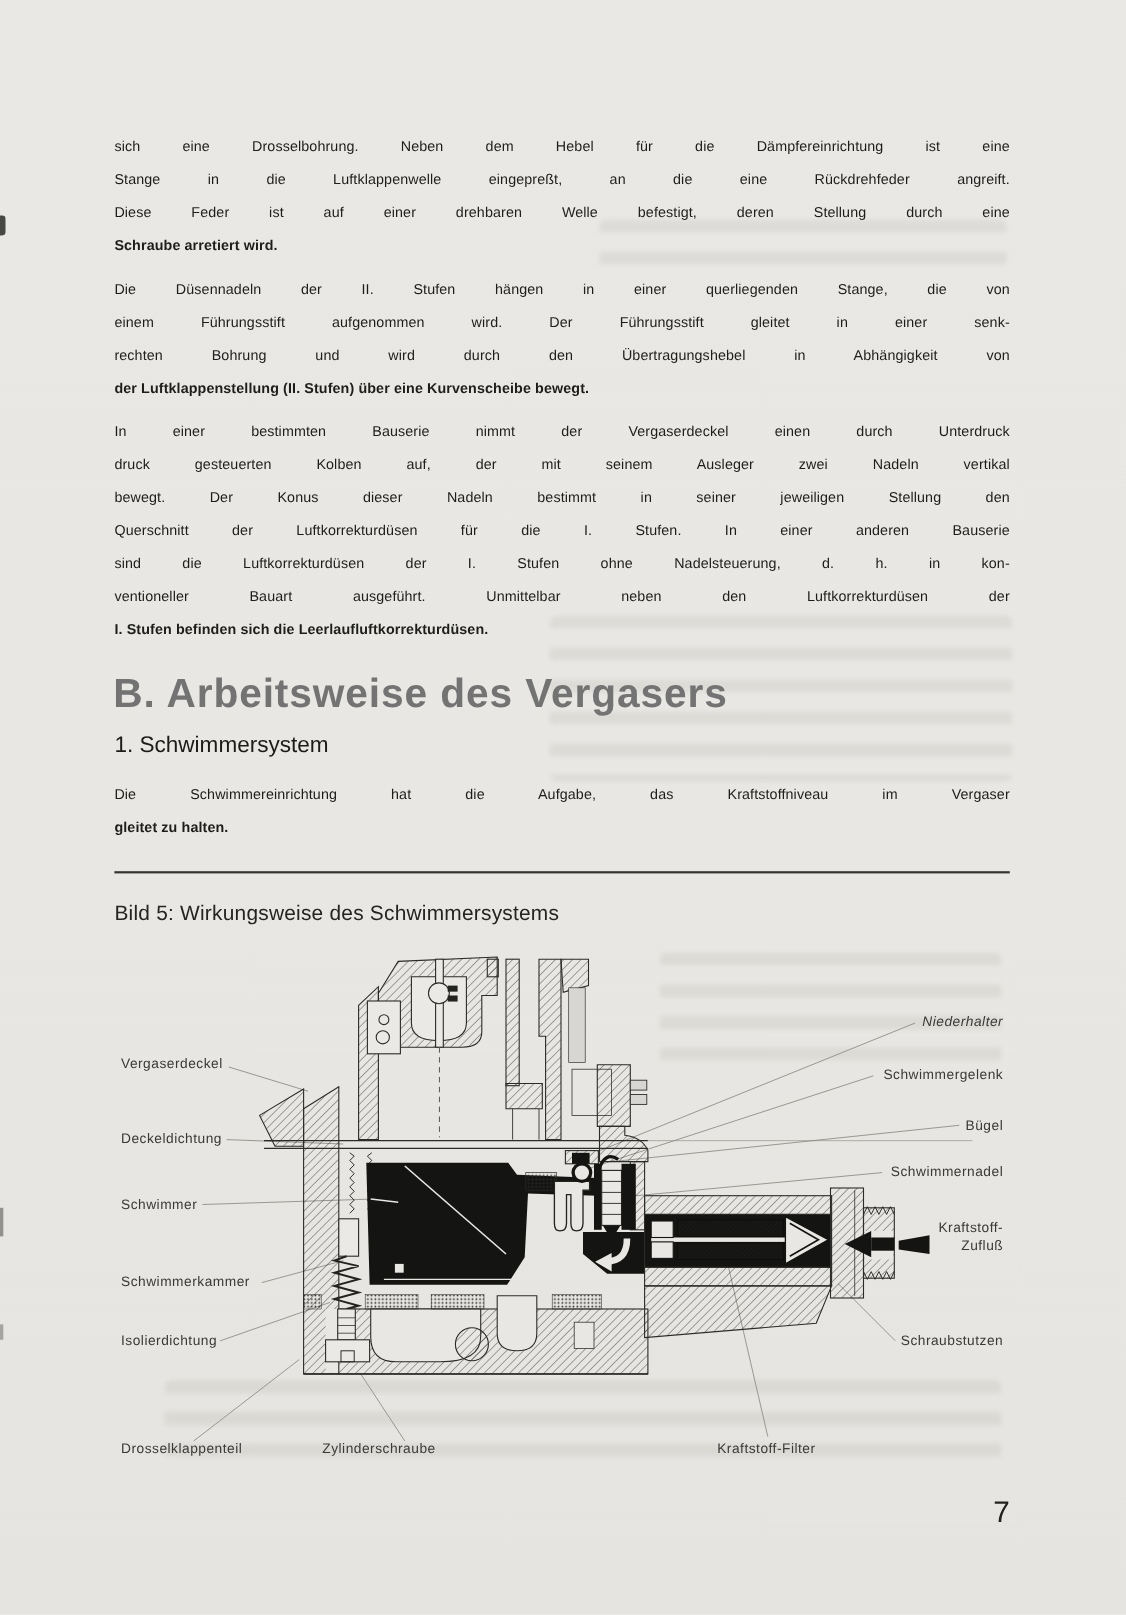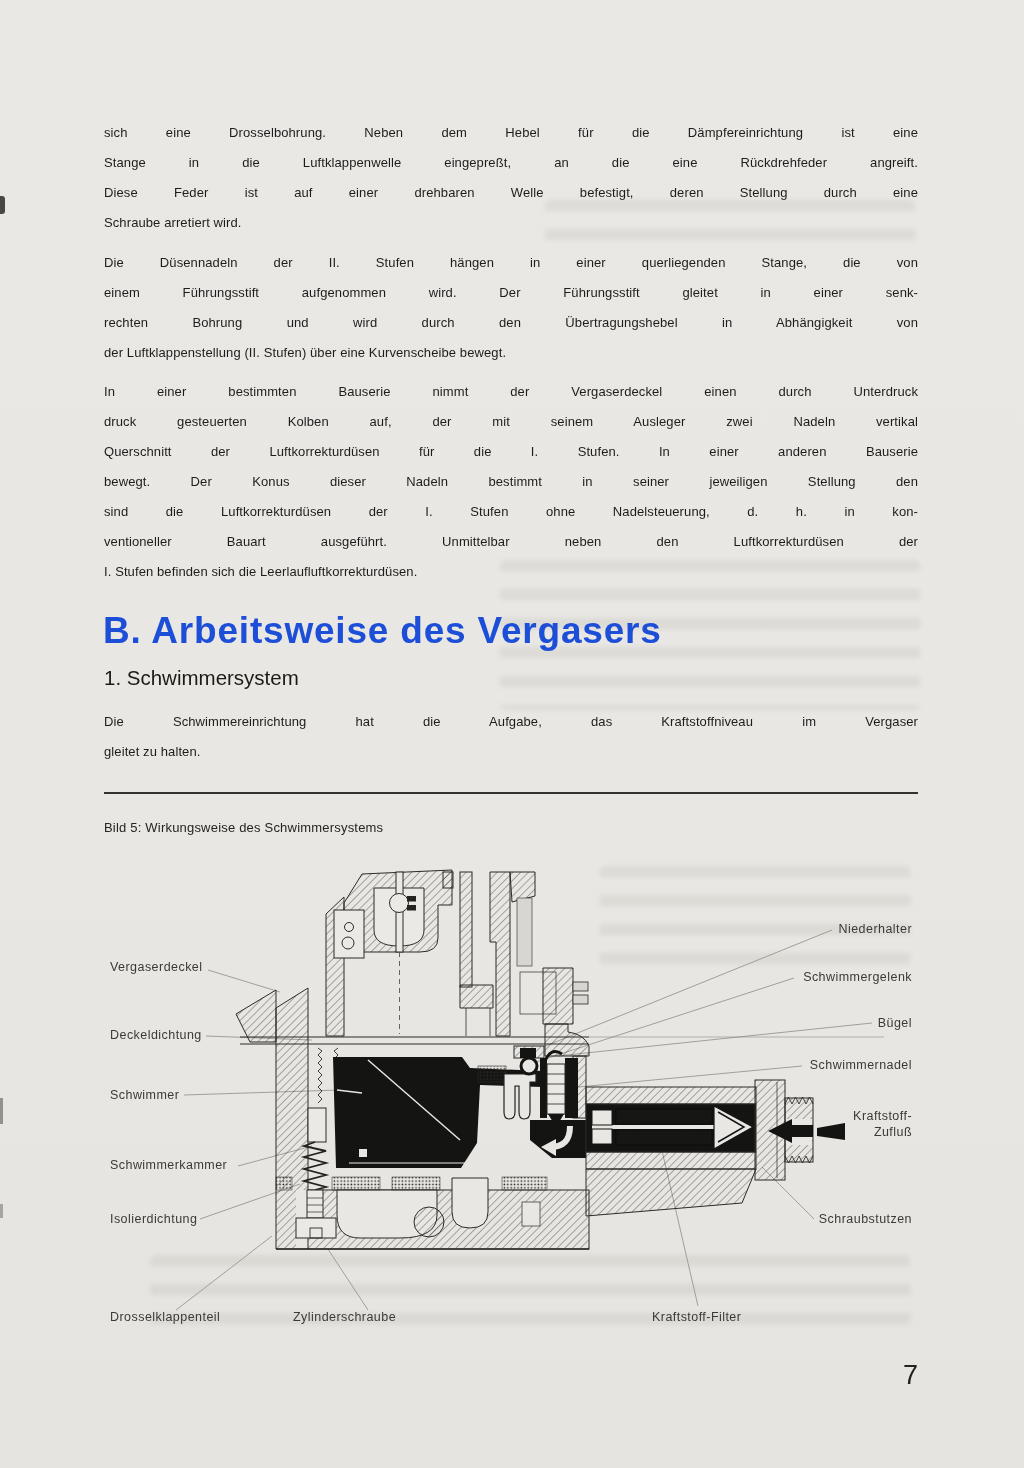--- a/index.html
+++ b/index.html
@@ -5,27 +5,27 @@
   html,body{margin:0;padding:0;}
   body{
     width:1024px;height:1468px;position:relative;overflow:hidden;
     background:linear-gradient(180deg,#eae8e5 0%,#e9e7e3 55%,#e6e4e0 100%);
     font-family:"Liberation Sans", sans-serif;
     color:#1d1d1b;
   }
   .para{position:absolute;left:104px;width:814px;font-size:13px;line-height:30px;
         color:#1d1d1b;letter-spacing:0.1px;}
   .tline{text-align:justify;text-align-last:justify;}
-  .tline.last{text-align-last:left;}
+  .tline.last{text-align-last:left;font-weight:bold;}
   .heading{position:absolute;left:103px;top:610px;font-size:37px;font-weight:bold;
-           letter-spacing:0.8px;color:#1d4ed8;}
+           letter-spacing:0.8px;color:#737373;}
   .subheading{position:absolute;left:104px;top:666px;font-size:20.5px;font-weight:normal;
               color:#1b1b19;}
   .rule{position:absolute;left:104px;top:792px;width:814px;height:2px;background:#33332f;}
-  .caption{position:absolute;left:104px;top:820px;font-size:13px;color:#242422;letter-spacing:0.2px;}
+  .caption{position:absolute;left:104px;top:820px;font-size:19px;color:#242422;letter-spacing:0.2px;}
   .fig-label{position:absolute;font-size:12.5px;letter-spacing:0.45px;color:#3a3a38;white-space:nowrap;}
   .lab-left{left:110px;}
   .lab-right{right:112px;text-align:right;}
   .lab-two{line-height:16px;}
   .pagenum{position:absolute;left:903px;top:1360px;font-size:27px;color:#222220;}
   svg.diagram{position:absolute;left:100px;top:860px;}
   .ghost{position:absolute;border-radius:6px;filter:blur(2px);
          background:repeating-linear-gradient(180deg,rgba(104,100,92,0.09) 0 11px,rgba(0,0,0,0) 11px 29px);}
   .edge-mark{position:absolute;left:0;background:#2a2a28;}
 </style>
@@ -49,22 +49,22 @@
   </div>
 <div class="para" style="top:248px;">
     <div class="tline">Die Düsennadeln der II. Stufen hängen in einer querliegenden Stange, die von</div>
     <div class="tline">einem Führungsstift aufgenommen wird. Der Führungsstift gleitet in einer senk-</div>
     <div class="tline">rechten Bohrung und wird durch den Übertragungshebel in Abhängigkeit von</div>
     <div class="tline last">der Luftklappenstellung (II. Stufen) über eine Kurvenscheibe bewegt.</div>
   </div>
 <div class="para" style="top:377px;">
     <div class="tline">In einer bestimmten Bauserie nimmt der Vergaserdeckel einen durch Unterdruck</div>
     <div class="tline">druck gesteuerten Kolben auf, der mit seinem Ausleger zwei Nadeln vertikal</div>
+    <div class="tline">bewegt. Der Konus dieser Nadeln bestimmt in seiner jeweiligen Stellung den</div>
     <div class="tline">Querschnitt der Luftkorrekturdüsen für die I. Stufen. In einer anderen Bauserie</div>
-    <div class="tline">bewegt. Der Konus dieser Nadeln bestimmt in seiner jeweiligen Stellung den</div>
     <div class="tline">sind die Luftkorrekturdüsen der I. Stufen ohne Nadelsteuerung, d. h. in kon-</div>
     <div class="tline">ventioneller Bauart ausgeführt. Unmittelbar neben den Luftkorrekturdüsen der</div>
     <div class="tline last">I. Stufen befinden sich die Leerlaufluftkorrekturdüsen.</div>
   </div>
 
 <div class="heading">B. Arbeitsweise des Vergasers</div>
 <div class="subheading">1. Schwimmersystem</div>
 
 <div class="para" style="top:707px;">
     <div class="tline">Die Schwimmereinrichtung hat die Aufgabe, das Kraftstoffniveau im Vergaser</div>
@@ -220,21 +220,21 @@
   </g>
 </svg>
 
 <div class="fig-label lab-left" style="top:960px;">Vergaserdeckel</div>
 <div class="fig-label lab-left" style="top:1028px;">Deckeldichtung</div>
 <div class="fig-label lab-left" style="top:1088px;">Schwimmer</div>
 <div class="fig-label lab-left" style="top:1158px;">Schwimmerkammer</div>
 <div class="fig-label lab-left" style="top:1212px;">Isolierdichtung</div>
 <div class="fig-label lab-left" style="top:1310px;">Drosselklappenteil</div>
 
-<div class="fig-label lab-right" style="top:922px;">Niederhalter</div>
+<div class="fig-label lab-right" style="top:922px;font-style:italic;">Niederhalter</div>
 <div class="fig-label lab-right" style="top:970px;">Schwimmergelenk</div>
 <div class="fig-label lab-right" style="top:1016px;padding-left:11px;">Bügel</div>
 <div class="fig-label lab-right" style="top:1058px;">Schwimmernadel</div>
 <div class="fig-label lab-right lab-two" style="top:1108px;">
   <span>Kraftstoff-</span><br>
   <span>Zufluß</span>
 </div>
 <div class="fig-label lab-right" style="top:1212px;">Schraubstutzen</div>
 
 <div class="fig-label" style="left:293px;top:1310px;">Zylinderschraube</div>

